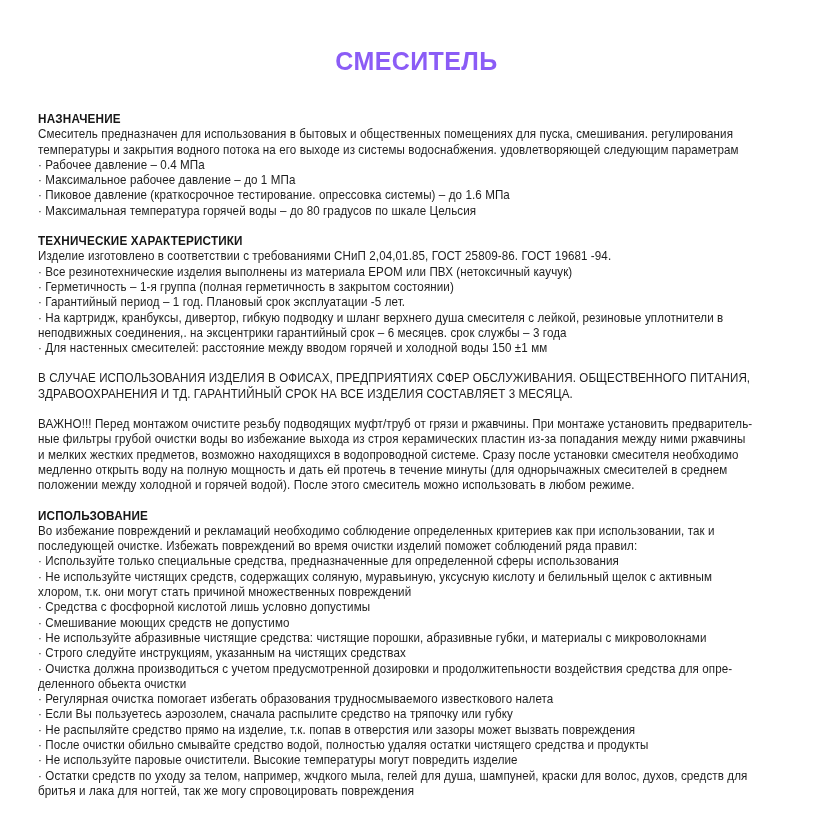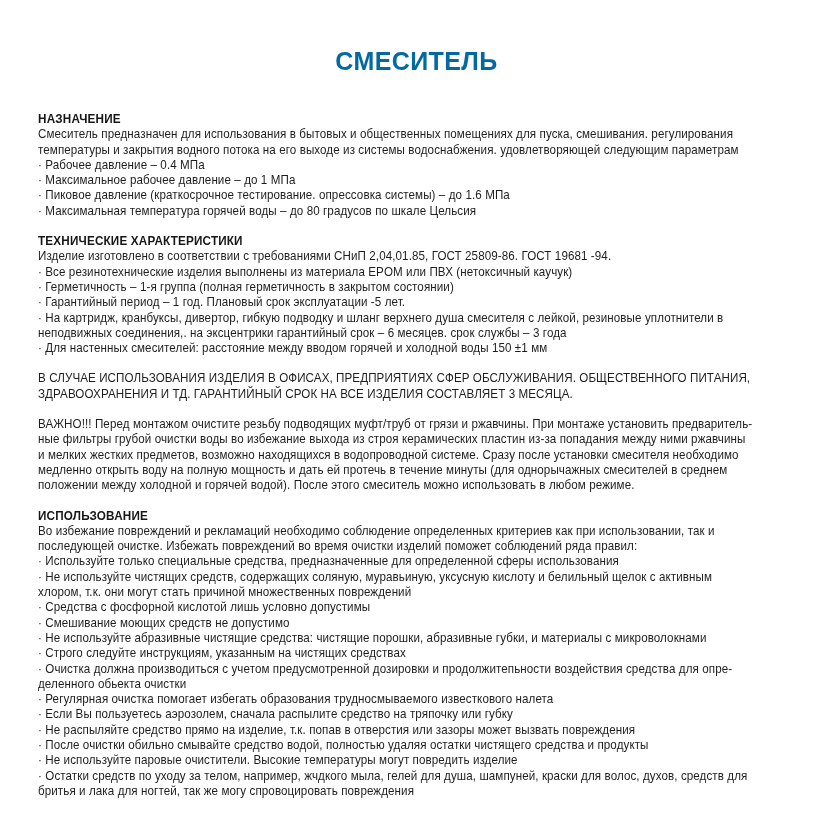--- a/index.html
+++ b/index.html
@@ -21,21 +21,21 @@
     height: 833px;
   }
   .title {
     text-align: center;
     font-size: 25px;
     font-weight: 700;
     letter-spacing: 0.4px;
     margin: 0;
     padding-top: 47px;
     line-height: 28px;
-    color: #0369a1;
+    color: #8b5cf6;
   }
   
   .content {
     margin-left: 38px;
     margin-top: 36px;
     width: 845px;
     transform: scaleX(0.90);
     transform-origin: left top;
     font-size: 12.9px;
     line-height: 15.3px;

